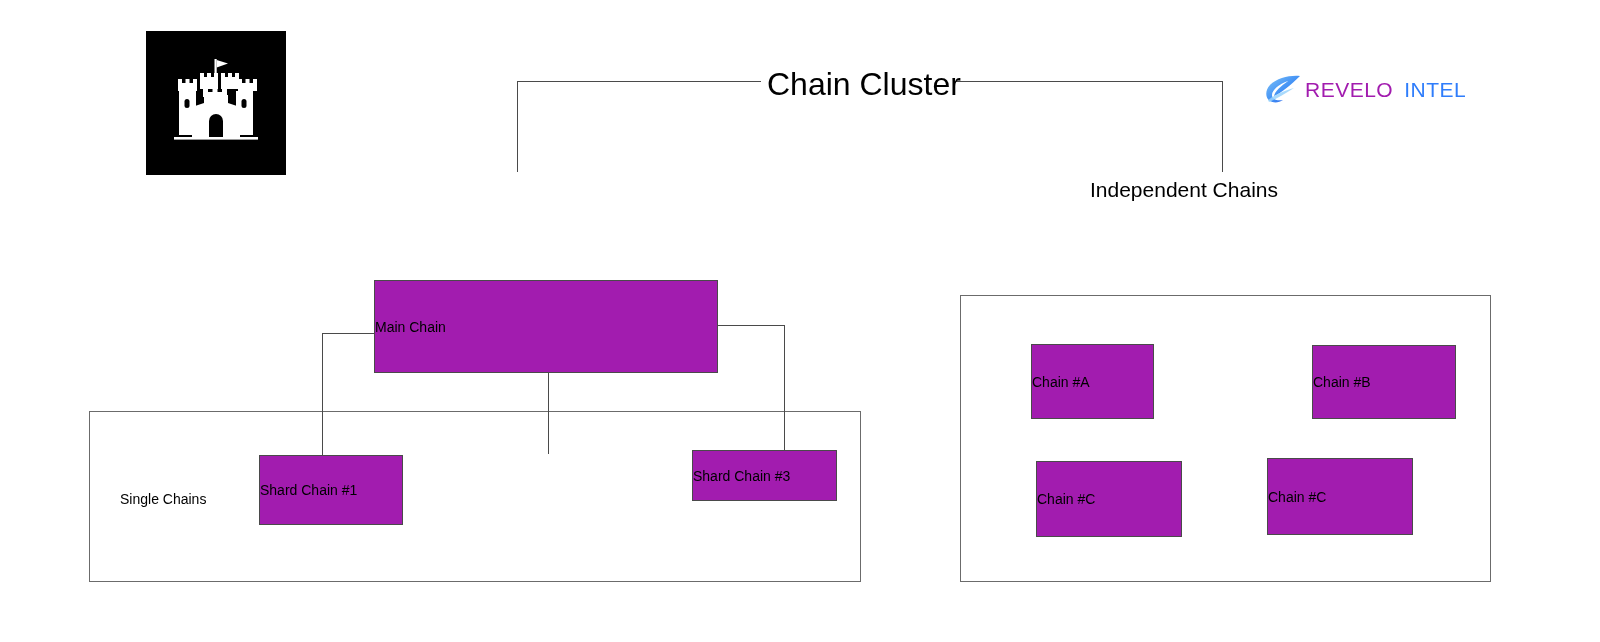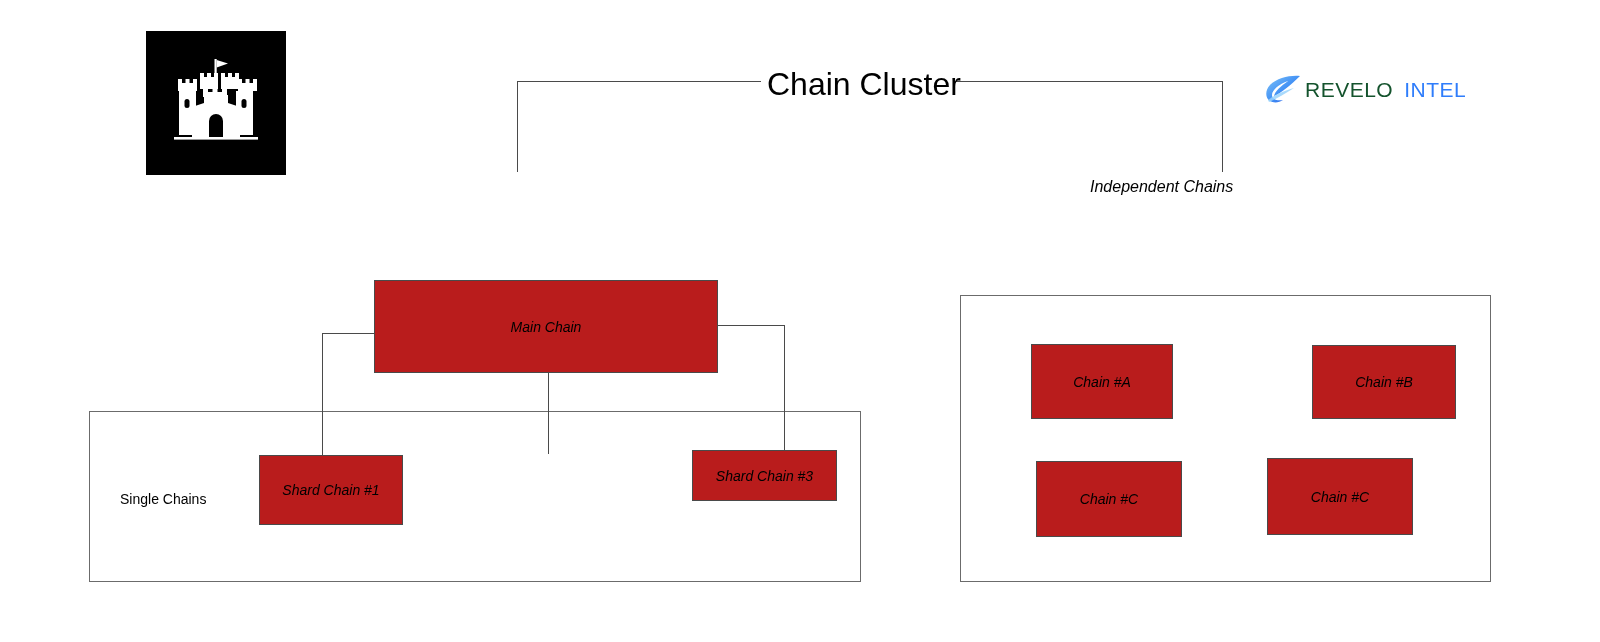--- a/index.html
+++ b/index.html
@@ -42,21 +42,21 @@
     align-items: center;
   }
   #revelo-mark { width: 40px; height: 34px; flex: 0 0 auto; }
   .logo-word {
     font-family: "Liberation Sans", sans-serif;
     font-size: 21px;
     letter-spacing: 0.5px;
     line-height: 1;
     white-space: nowrap;
   }
-  #revelo-word { color: #14532d; font-weight: 500; margin-left: 1px; }
+  #revelo-word { color: #a21caf; font-weight: 500; margin-left: 1px; }
   #intel-word  { color: #2f7dfb; font-weight: 400; margin-left: 11px; }
 
   
   .hline {
     position: absolute;
     height: 0;
     border-top: 1.6px solid #4a4a4a;
   }
   .vline {
     position: absolute;
@@ -74,36 +74,33 @@
     font-size: 32px;
     left: 767px;
     top: 66px;
   }
   #label-single-chain {
     font-size: 21px;
     left: 409px;
     top: 178px;
   }
   #label-independent-chains {
-    font-size: 16px;
+    font-size: 21px;
     left: 1090px;
     top: 178px;
-    font-style: italic;
   }
 
   
   .box {
     position: absolute;
     border: 1.4px solid #4a4a4a;
-    background: #b91c1c;
+    background: #a21caf;
     display: flex;
     align-items: center;
-    justify-content: center;
     box-sizing: border-box;
-    font-style: italic;
   }
   .box-text {
     font-size: 14px;
     color: #000000;
     white-space: nowrap;
   }
   .container-box {
     position: absolute;
     border: 1.4px solid #6b6b6b;
     background: transparent;
@@ -118,21 +115,21 @@
   #label-shard-chains {
     position: absolute;
     left: 120px;
     top: 491px;
     font-size: 14px;
     white-space: nowrap;
     color: #000000;
   }
 
   #container-independent { left: 960px; top: 295px; width: 531px; height: 287px; }
-  #box-chain-a { left: 1031px; top: 344px; width: 142px; height: 75px; }
+  #box-chain-a { left: 1031px; top: 344px; width: 123px; height: 75px; }
   #box-chain-b { left: 1312px; top: 345px; width: 144px; height: 74px; }
   #box-chain-c1 { left: 1036px; top: 461px; width: 146px; height: 76px; }
   #box-chain-c2 { left: 1267px; top: 458px; width: 146px; height: 77px; }
 </style>
 </head>
 <body>
 
 <div id="canvas">
 
   <div id="castle-logo">

